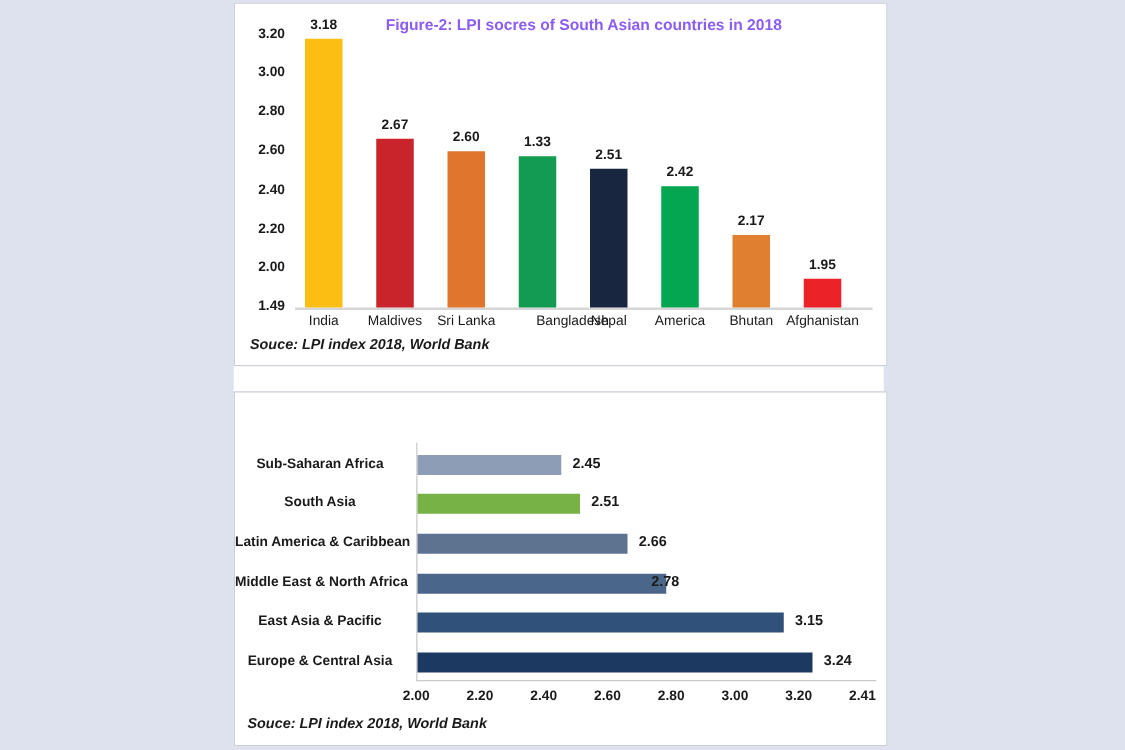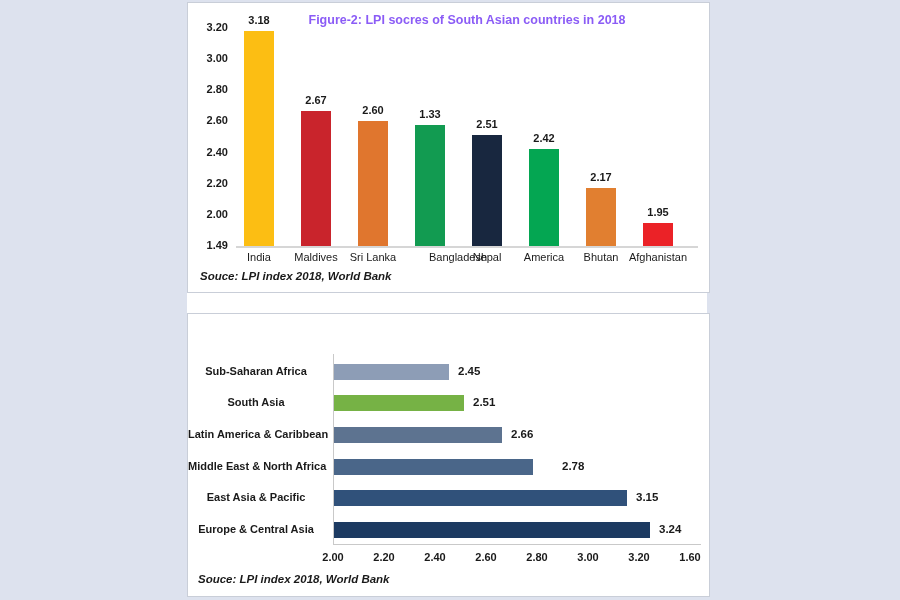--- a/index.html
+++ b/index.html
@@ -139,34 +139,34 @@
         <div class="h-bar" style="top: 49.5px; width: 115px; background: rgb(141, 157, 182);"></div>
         <div class="h-val" style="left: 270px; top: 50.5px;">2.45</div>
         <div class="h-label" style="top: 82.2px;">South Asia</div>
         <div class="h-bar" style="top: 81.2px; width: 130px; background: rgb(118, 178, 69);"></div>
         <div class="h-val" style="left: 285px; top: 82.2px;">2.51</div>
         <div class="h-label" style="top: 113.9px;">Latin America &amp; Caribbean</div>
         <div class="h-bar" style="top: 112.9px; width: 168px; background: rgb(93, 115, 144);"></div>
         <div class="h-val" style="left: 323px; top: 113.9px;">2.66</div>
         <div class="h-label" style="top: 145.6px;">Middle East &amp; North Africa</div>
         <div class="h-bar" style="top: 144.6px; width: 199px; background: rgb(74, 102, 137);"></div>
-        <div class="h-val" style="left: 374px; top: 145.6px;">2.78</div>
+        <div class="h-val" style="left: 333px; top: 145.6px;">2.78</div>
         <div class="h-label" style="top: 177.3px;">East Asia &amp; Pacific</div>
         <div class="h-bar" style="top: 176.3px; width: 293px; background: rgb(48, 81, 122);"></div>
         <div class="h-val" style="left: 448px; top: 177.3px;">3.15</div>
         <div class="h-label" style="top: 209px;">Europe &amp; Central Asia</div>
         <div class="h-bar" style="top: 208px; width: 316px; background: rgb(28, 58, 97);"></div>
         <div class="h-val" style="left: 471px; top: 209px;">3.24</div>
       </div>
     <div id="h-ticks">
         <div class="h-tick" style="left: 123px;">2.00</div>
         <div class="h-tick" style="left: 174px;">2.20</div>
         <div class="h-tick" style="left: 225px;">2.40</div>
         <div class="h-tick" style="left: 276px;">2.60</div>
         <div class="h-tick" style="left: 327px;">2.80</div>
         <div class="h-tick" style="left: 378px;">3.00</div>
         <div class="h-tick" style="left: 429px;">3.20</div>
-        <div class="h-tick" style="left: 480px;">1.60</div>
+        <div class="h-tick" style="left: 480px;">2.41</div>
       </div>
     <div class="source-note" id="fig1-source">Souce: LPI index 2018, World Bank</div>
   </div>
 
 </div>
 
 </body></html>

